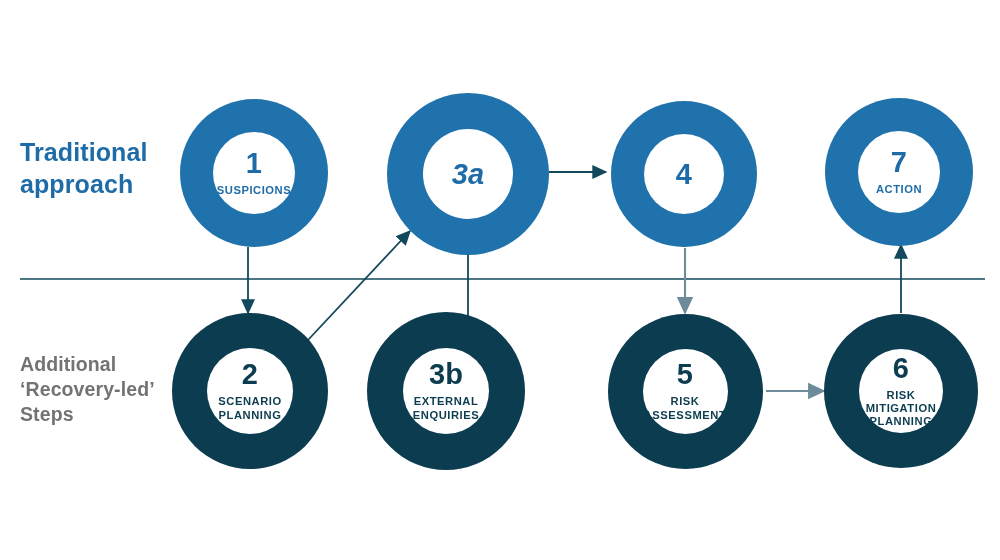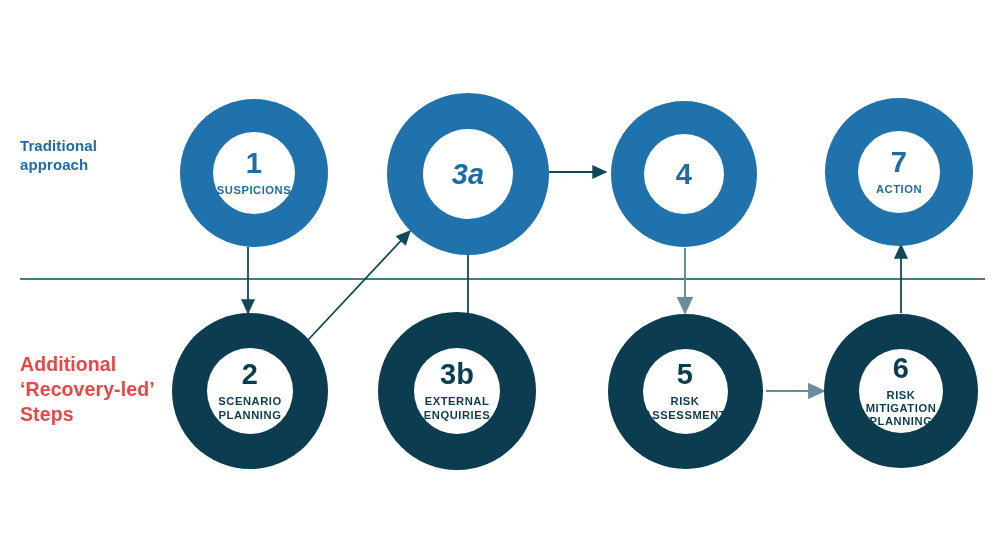--- a/index.html
+++ b/index.html
@@ -28,29 +28,29 @@
     position: absolute;
     font-weight: bold;
     line-height: 1.28;
     letter-spacing: 0.1px;
     white-space: pre-line;
   }
   #label-traditional {
     left: 20px;
     top: 136px;
     width: 165px;
-    font-size: 15px;
+    font-size: 25px;
     color: #1d6ca8;
   }
   #label-additional {
     left: 20px;
     top: 352px;
     width: 175px;
     font-size: 19.5px;
-    color: #ef4444;
+    color: #737373;
   }
 
   
   #connectors {
     position: absolute;
     left: 0; top: 0;
     width: 1000px;
     height: 560px;
     pointer-events: none;
   }
@@ -159,21 +159,21 @@
           <div class="cap">ACTION</div>
         </div>
       </div>
       <div class="node teal" style="left: 172px; top: 313px; width: 156px; height: 156px; padding: 35px;">
         <div class="inner">
           <div class="num">2</div>
           <div class="cap">SCENARIO
 PLANNING</div>
         </div>
       </div>
-      <div class="node teal" style="left: 378px; top: 312px; width: 158px; height: 158px; padding: 36px; align-items: center;">
+      <div class="node teal" style="left: 367px; top: 312px; width: 158px; height: 158px; padding: 36px; align-items: center;">
         <div class="inner">
           <div class="num">3b</div>
           <div class="cap">EXTERNAL
 ENQUIRIES</div>
         </div>
       </div>
       <div class="node teal" style="left: 607.5px; top: 313.5px; width: 155px; height: 155px; padding: 35px;">
         <div class="inner">
           <div class="num">5</div>
           <div class="cap">RISK

